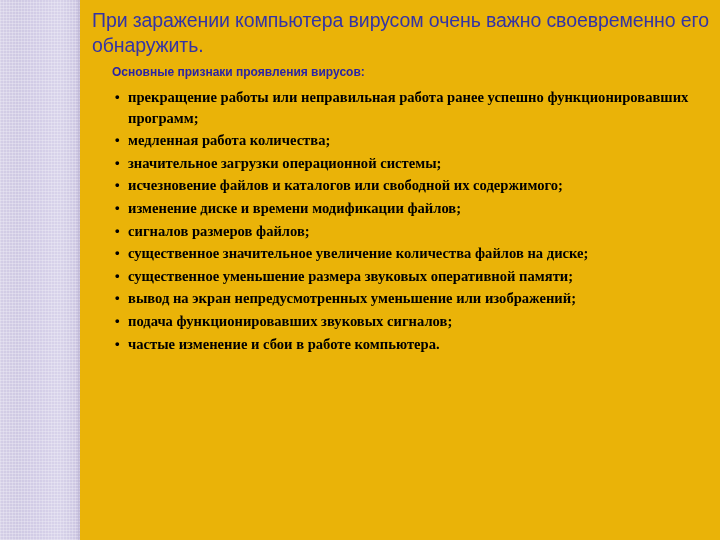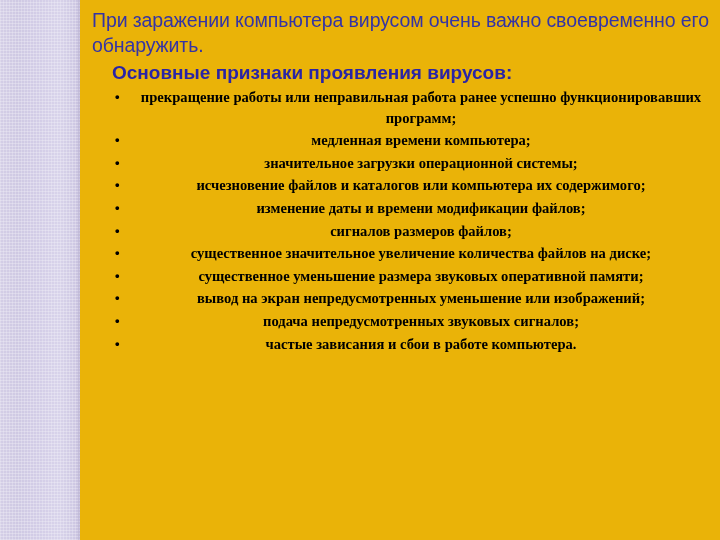--- a/index.html
+++ b/index.html
@@ -65,21 +65,21 @@
 
   
   #body-block {
     position: absolute;
     left: 110px;
     top: 62px;
     width: 604px;
   }
   #subheading {
     color: #2a24a6;
-    font-size: 19px;
+    font-size: 12px;
     font-weight: bold;
     line-height: 21px;
     margin: 0 0 4px 2px;
     font-family: "Liberation Sans", sans-serif;
   }
   ul#bullet-list {
     list-style: none;
     margin: 0;
     padding: 0;
   }
@@ -98,21 +98,20 @@
     position: absolute;
     left: 5px;
     top: 0;
     font-family: "Liberation Sans", sans-serif;
     font-size: 13px;
     line-height: 19px;
     color: #000000;
   }
   ul#bullet-list li .txt {
     display: block;
-    text-align: center;
   }
 </style>
 </head>
 <body>
 
 <div id="slide">
 
   <div id="side-band">
     <div id="side-band-texture"></div>
   </div>
@@ -122,54 +121,54 @@
 
   <div id="body-block">
     <div id="subheading">Основные признаки проявления вирусов:</div>
     <ul id="bullet-list">
         <li>
           <span class="dot">•</span>
           <span class="txt">прекращение работы или неправильная работа ранее успешно функционировавших программ;</span>
         </li>
         <li>
           <span class="dot">•</span>
-          <span class="txt">медленная времени компьютера;</span>
+          <span class="txt">медленная работа количества;</span>
         </li>
         <li>
           <span class="dot">•</span>
           <span class="txt">значительное загрузки операционной системы;</span>
         </li>
         <li>
           <span class="dot">•</span>
-          <span class="txt">исчезновение файлов и каталогов или компьютера их содержимого;</span>
+          <span class="txt">исчезновение файлов и каталогов или свободной их содержимого;</span>
         </li>
         <li>
           <span class="dot">•</span>
-          <span class="txt">изменение даты и времени модификации файлов;</span>
+          <span class="txt">изменение диске и времени модификации файлов;</span>
         </li>
         <li>
           <span class="dot">•</span>
           <span class="txt">сигналов размеров файлов;</span>
         </li>
         <li>
           <span class="dot">•</span>
           <span class="txt">существенное значительное увеличение количества файлов на диске;</span>
         </li>
         <li>
           <span class="dot">•</span>
           <span class="txt">существенное уменьшение размера звуковых оперативной памяти;</span>
         </li>
         <li>
           <span class="dot">•</span>
           <span class="txt">вывод на экран непредусмотренных уменьшение или изображений;</span>
         </li>
         <li>
           <span class="dot">•</span>
-          <span class="txt">подача непредусмотренных звуковых сигналов;</span>
+          <span class="txt">подача функционировавших звуковых сигналов;</span>
         </li>
         <li>
           <span class="dot">•</span>
-          <span class="txt">частые зависания и сбои в работе компьютера.</span>
+          <span class="txt">частые изменение и сбои в работе компьютера.</span>
         </li>
       </ul>
   </div>
 
 </div>
 
 </body></html>

